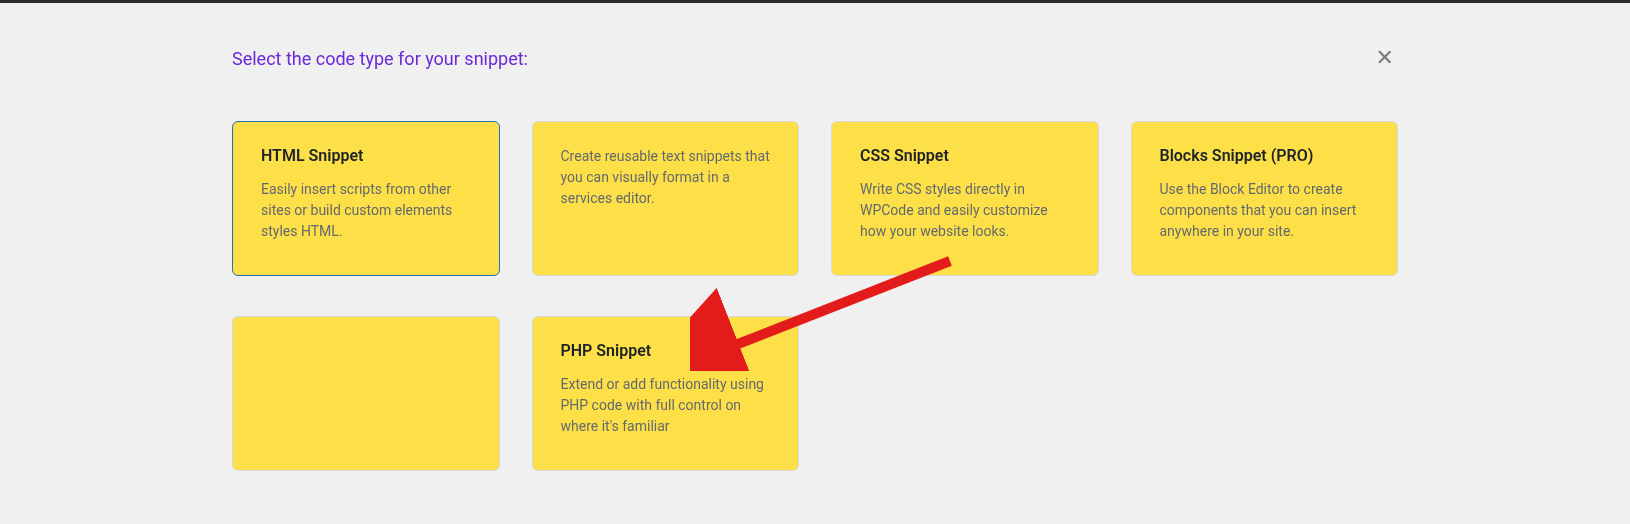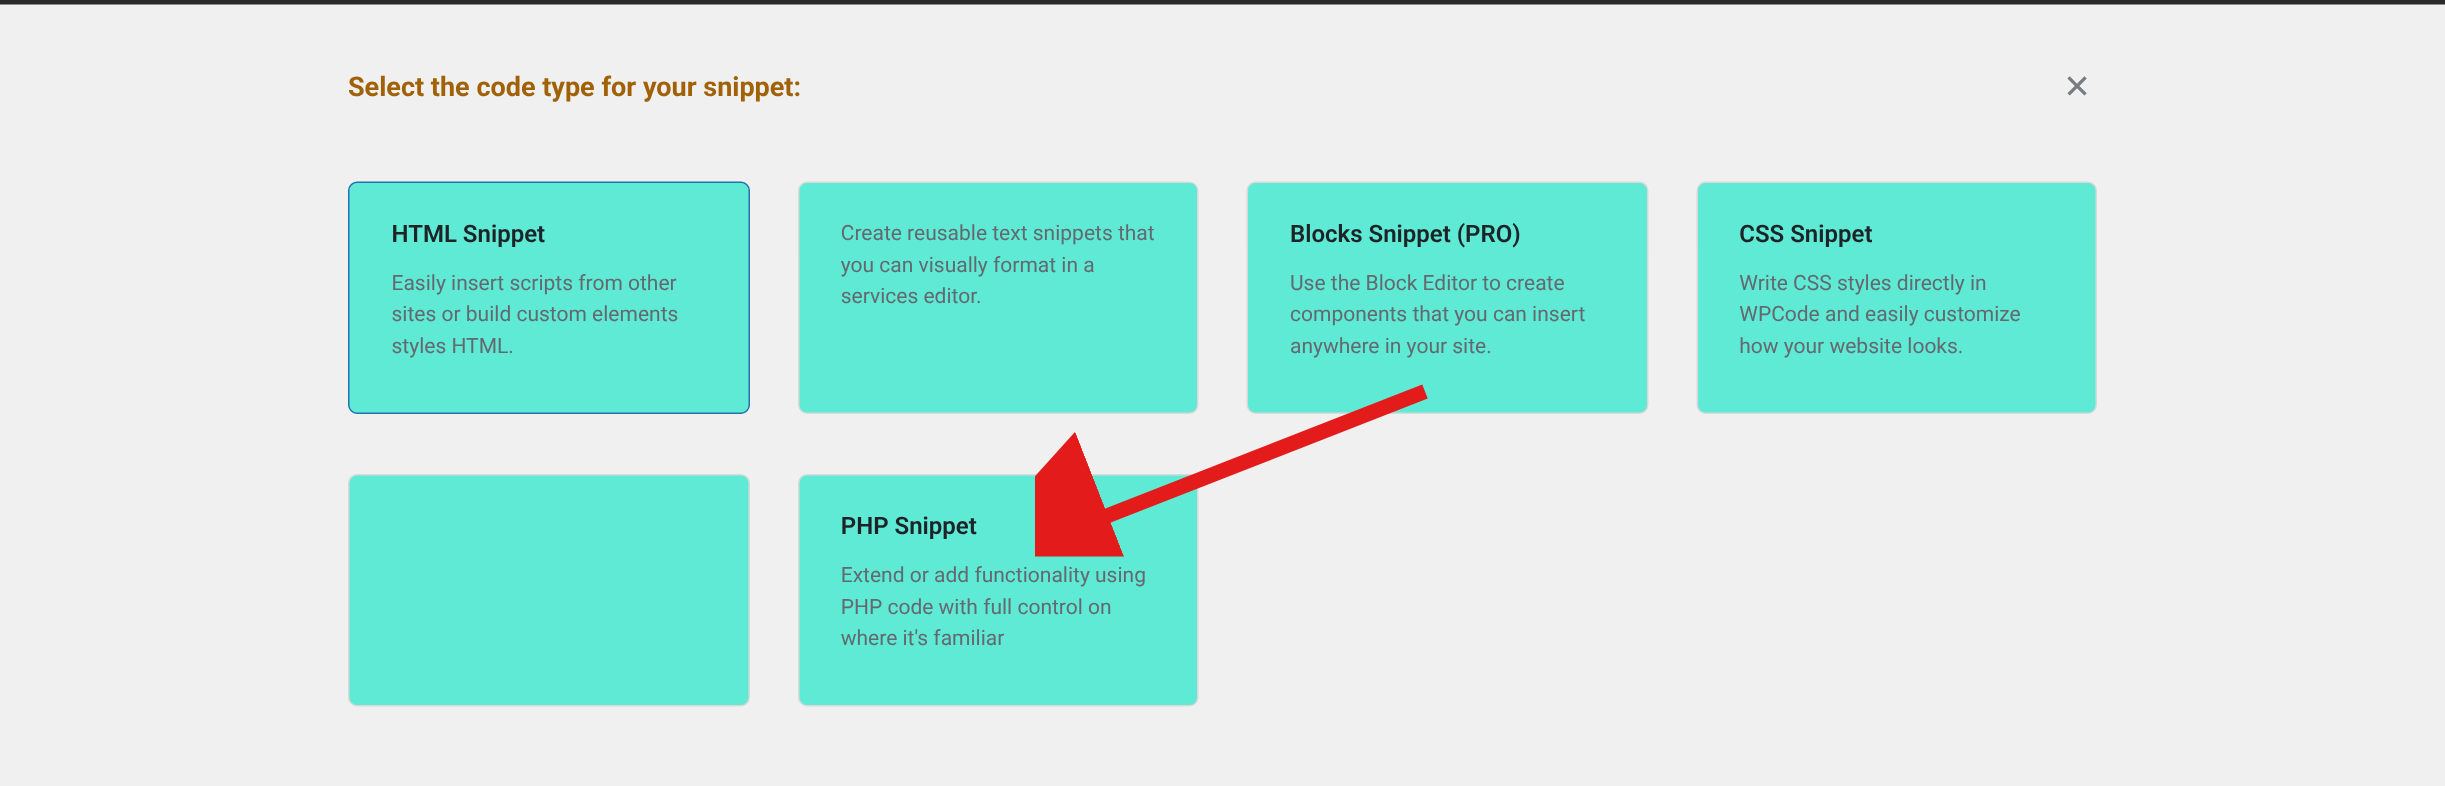--- a/index.html
+++ b/index.html
@@ -20,40 +20,40 @@
       position: relative;
     }
     .header {
       display: flex;
       justify-content: space-between;
       align-items: center;
       margin-bottom: 48px;
     }
     .page-title {
       font-size: 18px;
-      font-weight: 700;
-      color: #a16207;
+      font-weight: 400;
+      color: #6d28d9;
     }
     .close-btn {
       font-size: 22px;
       color: #787c82;
       cursor: pointer;
       padding: 4px;
       line-height: 1;
       background: none;
       border: none;
     }
     .grid {
       display: grid;
       grid-template-columns: repeat(4, 1fr);
       gap: 32px;
       row-gap: 40px;
     }
     .card {
-      background: #5eead4;
+      background: #fde047;
       border: 1px solid #d9d9d9;
       border-radius: 6px;
       padding: 24px 24px 24px 28px;
       cursor: pointer;
       min-height: 155px;
     }
     .card.selected {
       border: 1.5px solid #2271b1;
     }
     .card-title {
@@ -88,26 +88,26 @@
 
   <div class="grid">
     <div class="card selected">
       <div class="card-title">HTML Snippet</div>
       <div class="card-desc">Easily insert scripts from other sites or build custom elements styles HTML.</div>
     </div>
     <div class="card">
       <div class="card-desc">Create reusable text snippets that you can visually format in a services editor.</div>
     </div>
     <div class="card">
+      <div class="card-title">CSS Snippet</div>
+      <div class="card-desc">Write CSS styles directly in WPCode and easily customize how your website looks.</div>
+    </div>
+    <div class="card">
       <div class="card-title">Blocks Snippet (PRO)</div>
       <div class="card-desc">Use the Block Editor to create components that you can insert anywhere in your site.</div>
-    </div>
-    <div class="card">
-      <div class="card-title">CSS Snippet</div>
-      <div class="card-desc">Write CSS styles directly in WPCode and easily customize how your website looks.</div>
     </div>
     <div class="card">
     </div>
     <div class="card">
       <div class="card-title">PHP Snippet</div>
       <div class="card-desc">Extend or add functionality using PHP code with full control on where it's familiar</div>
     </div>
   </div>
 
   <svg class="arrow" width="280" height="120">

